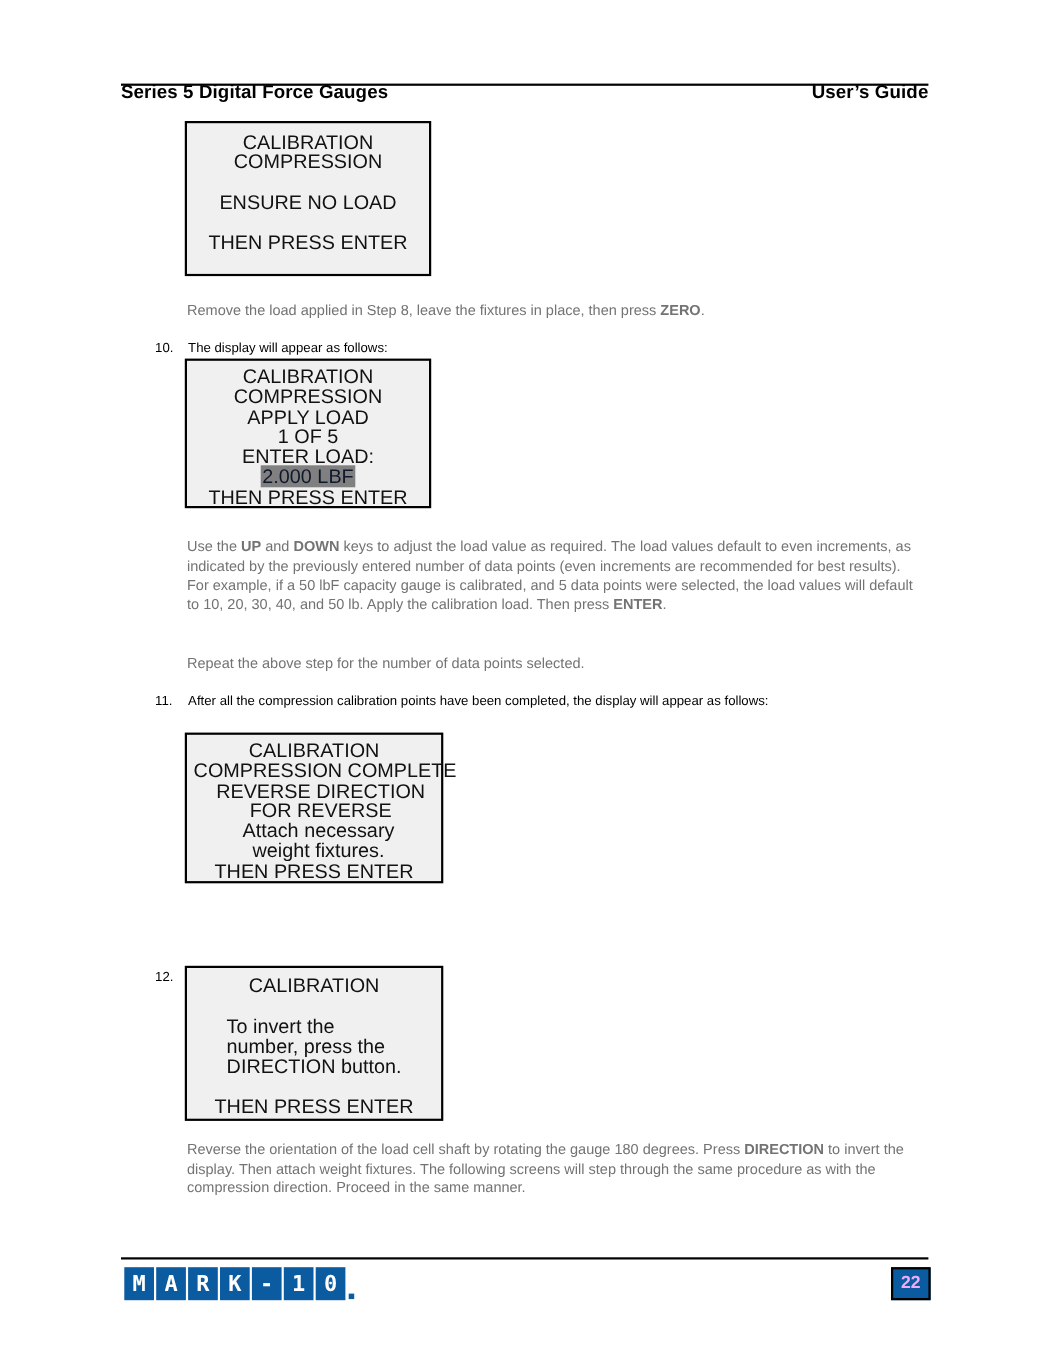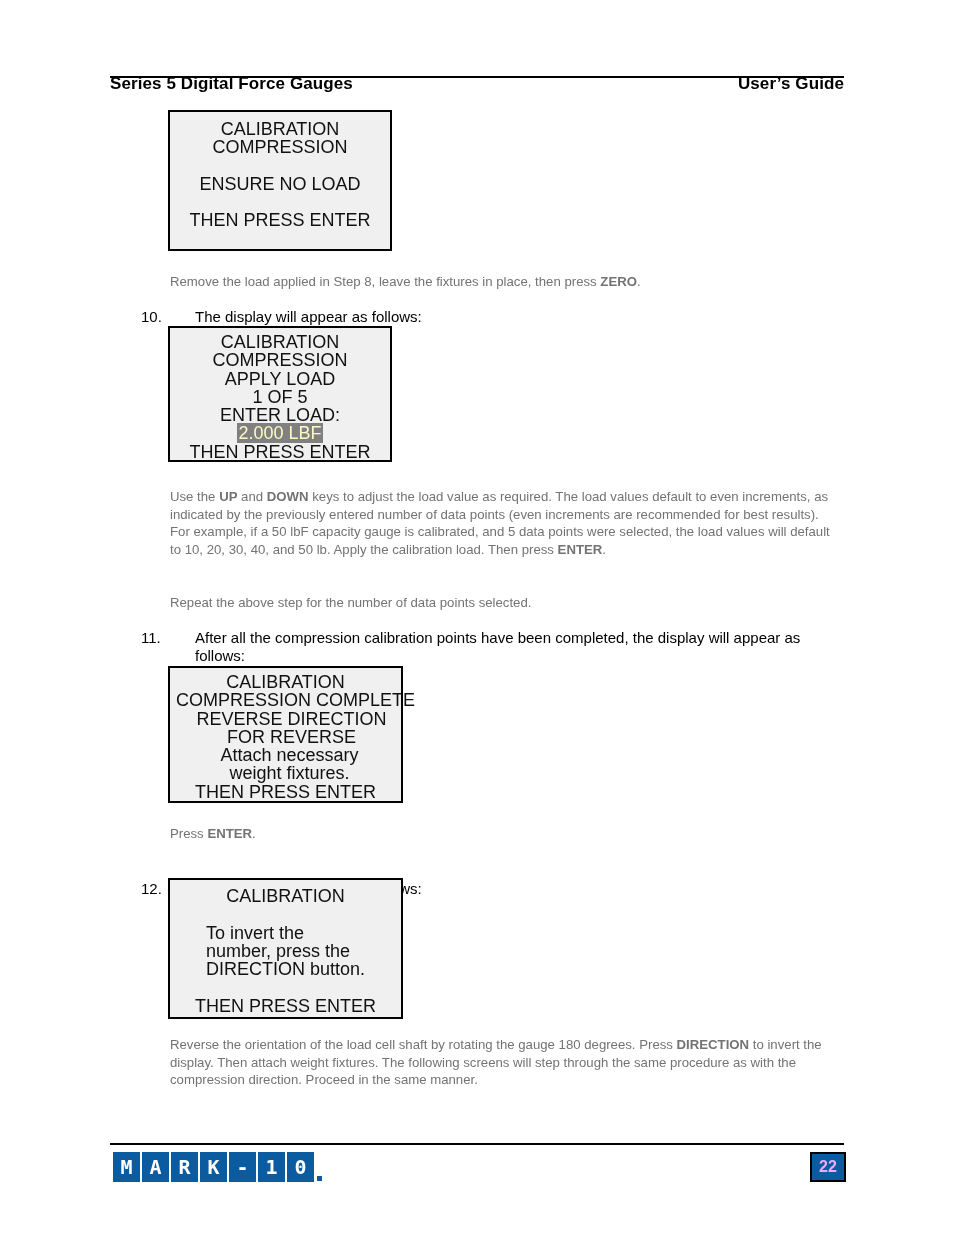--- a/index.html
+++ b/index.html
@@ -106,24 +106,23 @@
     position: absolute;
     font-size: 13.2px;
     line-height: 17.6px;
     color: #737373;
     text-align: left;
   }
   .para b { font-weight: bold; }
 
   .numbered {
     position: absolute;
-    font-size: 15px;
+    font-size: 12px;
     line-height: 17.6px;
     display: flex;
-    gap: 24px;
   }
   .num-marker {
     width: 30px;
     flex: 0 0 30px;
     text-align: left;
   }
   .num-body { flex: 1 1 auto; }
 
   
   .lcd {
@@ -135,21 +134,21 @@
     line-height: 18.3px;
     color: #111;
     padding: 8px 6px 8px 6px;
   }
   .lcd .line { white-space: pre; }
   .lcd .center { text-align: center; }
   .lcd .blank { visibility: hidden; }
   .lcd .indent-left { text-align: left; padding-left: 30px; }
   .hl {
     background: #808080;
-    color: #fef9c3;
+    color: #0f172a;
     padding: 0 1px;
   }
 </style>
 </head>
 <body>
 
 <div class="page">
 
   <div class="header">
     <span>Series 5 Digital Force Gauges</span>
@@ -201,23 +200,20 @@
   <div class="lcd" style="left:168px; top:666px; width:235px; height:137px; padding-top:5px;">
     <div class="line center">CALIBRATION</div>
     <div class="line center">COMPRESSION COMPLETE</div>
     <div class="line center" style="padding-left:12px;">REVERSE DIRECTION</div>
     <div class="line center" style="padding-left:12px;">FOR REVERSE</div>
     <div class="line center" style="padding-left:8px;">Attach necessary</div>
     <div class="line center" style="padding-left:8px;">weight fixtures.</div>
     <div class="line center">THEN PRESS ENTER</div>
   </div>
 
-  <div class="para" style="left:170px; top:825px; width:400px;">
-    <span>Press </span><b>ENTER</b><span>.</span>
-  </div>
 
   <div class="numbered" style="left:141px; top:880px; width:700px;">
     <span class="num-marker">12.</span>
     <span class="num-body">The display will appear as follows:</span>
   </div>
 
   <div class="lcd" style="left:168px; top:878px; width:235px; height:141px; padding-top:7px;">
     <div class="line center">CALIBRATION</div>
     <div class="line center blank">&nbsp;</div>
     <div class="line indent-left">To invert the</div>

